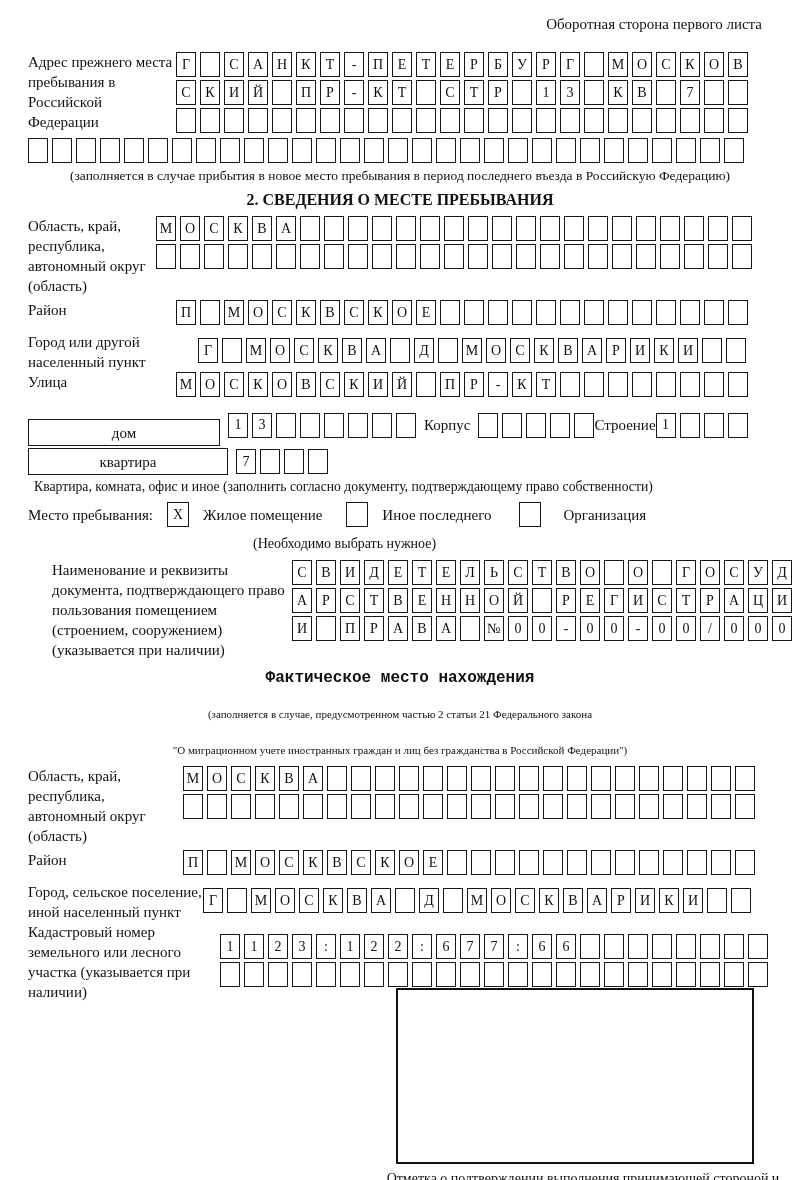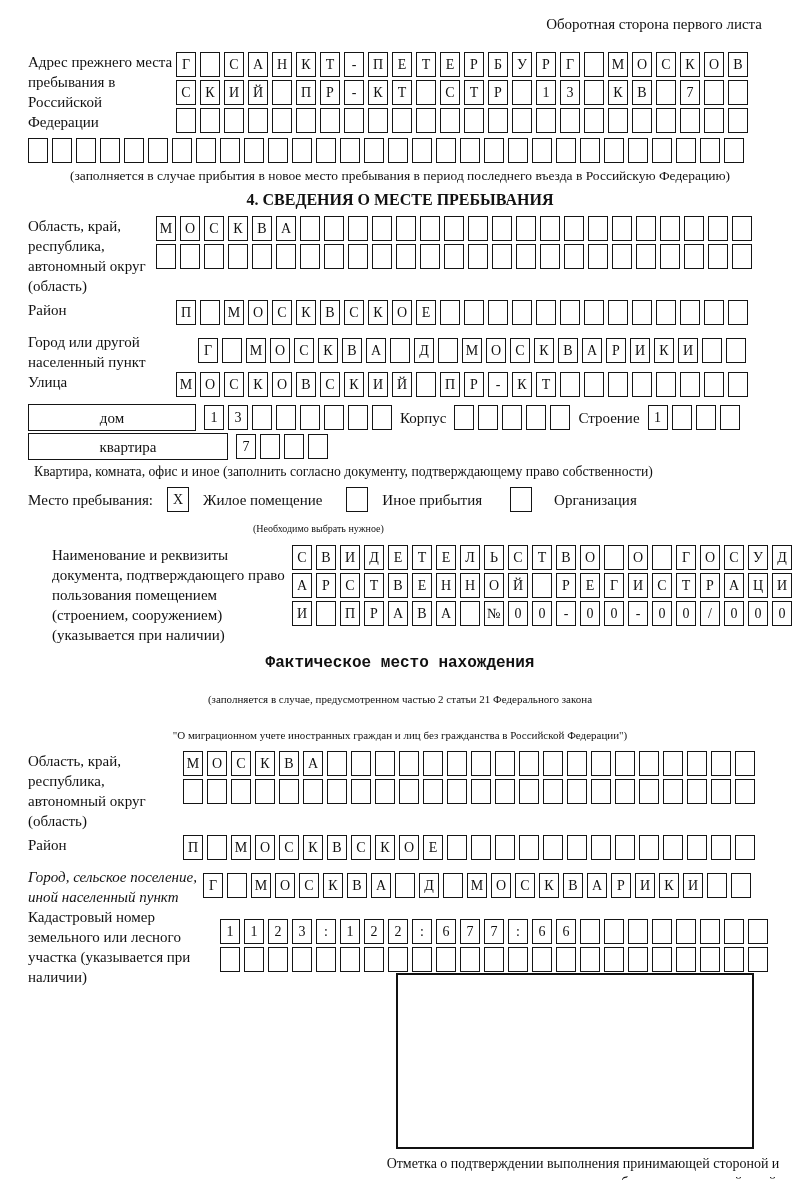--- a/index.html
+++ b/index.html
@@ -24,21 +24,21 @@
   .caption{font-size:13.7px;margin:1px 0 5px 6px;}
   .widebox{
     flex:none;border:1.8px solid #151515;box-sizing:border-box;height:27px;
     display:flex;align-items:center;justify-content:center;font-size:15px;background:#fff;
   }
   .inline-gap{display:flex;align-items:center;}
   .chk{
     flex:none;width:22px;height:25px;border:1.8px solid #151515;box-sizing:border-box;
     display:flex;align-items:center;justify-content:center;font-size:14px;background:#fff;
   }
-  .center-note{font-size:10px;margin:2px 0 6px 225px;}
+  .center-note{font-size:14px;margin:2px 0 6px 225px;}
   .fact-note{font-size:11px;text-align:center;margin:16px;}
   .stamp-box{
     border:2px solid #111;box-sizing:border-box;background:#fff;
     width:358px;height:176px;margin-left:368px;margin-top:-14px;
   }
   .stamp-caption{
     width:430px;margin:5px 0 0 340px;text-align:center;font-size:14px;line-height:19px;
   }
   .mb4{margin-bottom:4px;} .mb6{margin-bottom:6px;} .mb8{margin-bottom:8px;margin-left:24px;}
 </style>
@@ -159,21 +159,21 @@
       <div class="cell"></div>
       <div class="cell"></div>
       <div class="cell"></div>
       <div class="cell"></div>
       <div class="cell"></div>
       <div class="cell"></div>
       <div class="cell"></div>
     </div>
   <div class="note">(заполняется в случае прибытия в новое место пребывания в период последнего въезда в Российскую Федерацию)</div>
 
-  <div class="sect-title">4. СВЕДЕНИЯ О МЕСТЕ ПРЕБЫВАНИЯ</div>
+  <div class="sect-title">2. СВЕДЕНИЯ О МЕСТЕ ПРЕБЫВАНИЯ</div>
 
   <div class="frow mb4">
     <div class="lbl" style="width:128px;">Область, край, республика, автономный округ (область)</div>
     <div class="rows">
       <div class="cellrow">
           <div class="cell">М</div>
           <div class="cell">О</div>
           <div class="cell">С</div>
           <div class="cell">К</div>
           <div class="cell">В</div>
@@ -311,40 +311,40 @@
         <div class="cell"></div>
         <div class="cell"></div>
         <div class="cell"></div>
         <div class="cell"></div>
         <div class="cell"></div>
         <div class="cell"></div>
       </div>
   </div>
 
   <div class="inline-gap" style="margin-bottom:2px;">
-    <div class="widebox" style="width:168px;">дом</div>
+    <div class="widebox" style="width:192px;margin-top:15px;">дом</div>
     <div class="cellrow" style="margin:0 0 0 8px;">
         <div class="cell">1</div>
         <div class="cell">3</div>
         <div class="cell"></div>
         <div class="cell"></div>
         <div class="cell"></div>
         <div class="cell"></div>
         <div class="cell"></div>
         <div class="cell"></div>
       </div>
     <div class="lbl" style="margin:0 8px;">Корпус</div>
     <div class="cellrow" style="margin:0;">
         <div class="cell"></div>
         <div class="cell"></div>
         <div class="cell"></div>
         <div class="cell"></div>
         <div class="cell"></div>
       </div>
-    <div class="lbl" style="margin:0 8px;">Строение</div>
+    <div class="lbl" style="margin:0 0;">Строение</div>
     <div class="cellrow" style="margin:0;">
         <div class="cell">1</div>
         <div class="cell"></div>
         <div class="cell"></div>
         <div class="cell"></div>
       </div>
   </div>
 
   <div class="inline-gap" style="margin-bottom:2px;">
     <div class="widebox" style="width:200px;">квартира</div>
@@ -355,21 +355,21 @@
         <div class="cell"></div>
       </div>
   </div>
   <div class="caption">Квартира, комната, офис и иное (заполнить согласно документу, подтверждающему право собственности)</div>
 
   <div class="inline-gap" style="gap:14px;margin-bottom:7px;">
     <span>Место пребывания:</span>
     <span class="chk">X</span>
     <span>Жилое помещение</span>
     <span class="chk" style="margin-left:10px;"></span>
-    <span>Иное прибытия</span>
+    <span>Иное последнего</span>
     <span class="chk" style="margin-left:14px;"></span>
     <span style="margin-left:8px;">Организация</span>
   </div>
   <div class="center-note">(Необходимо выбрать нужное)</div>
 
   <div class="frow mb8">
     <div class="lbl" style="width:240px;">Наименование и реквизиты документа, подтверждающего право пользования помещением (строением, сооружением) (указывается при наличии)</div>
     <div class="rows">
       <div class="cellrow">
           <div class="cell">С</div>
@@ -529,21 +529,21 @@
         <div class="cell"></div>
         <div class="cell"></div>
         <div class="cell"></div>
         <div class="cell"></div>
         <div class="cell"></div>
         <div class="cell"></div>
       </div>
   </div>
 
   <div class="frow">
-    <div class="lbl" style="width:175px;font-style:italic;">Город, сельское поселение, иной населенный пункт</div>
+    <div class="lbl" style="width:175px;">Город, сельское поселение, иной населенный пункт</div>
     <div class="cellrow" style="margin-top:6px;">
         <div class="cell">Г</div>
         <div class="cell"></div>
         <div class="cell">М</div>
         <div class="cell">О</div>
         <div class="cell">С</div>
         <div class="cell">К</div>
         <div class="cell">В</div>
         <div class="cell">А</div>
         <div class="cell"></div>

